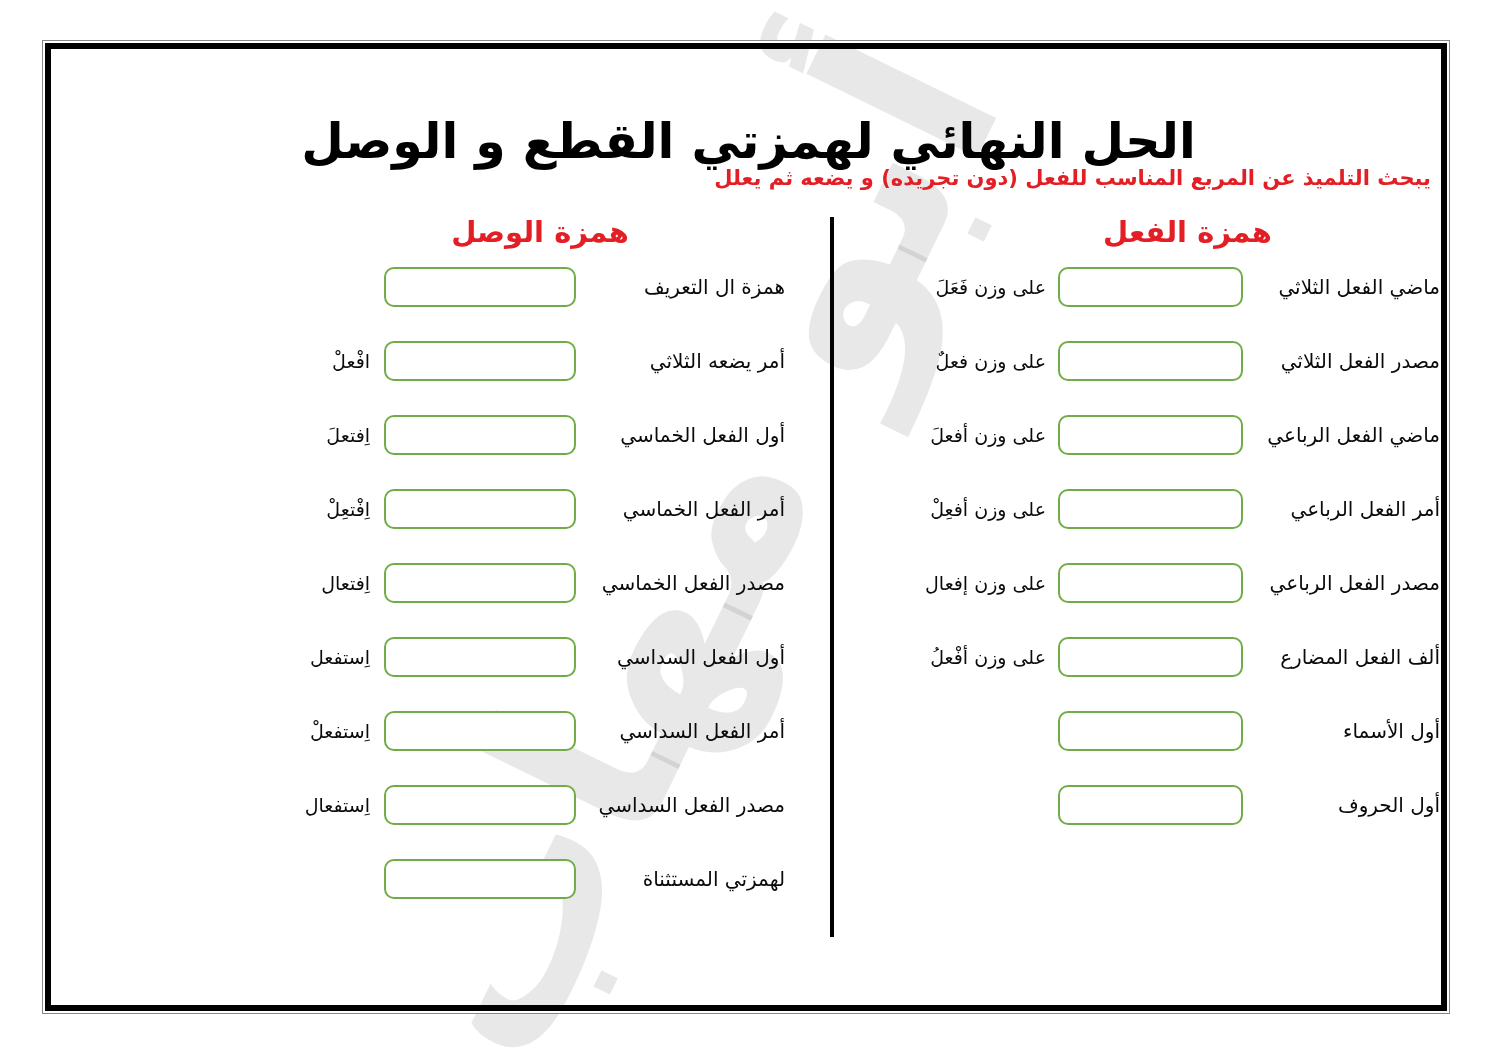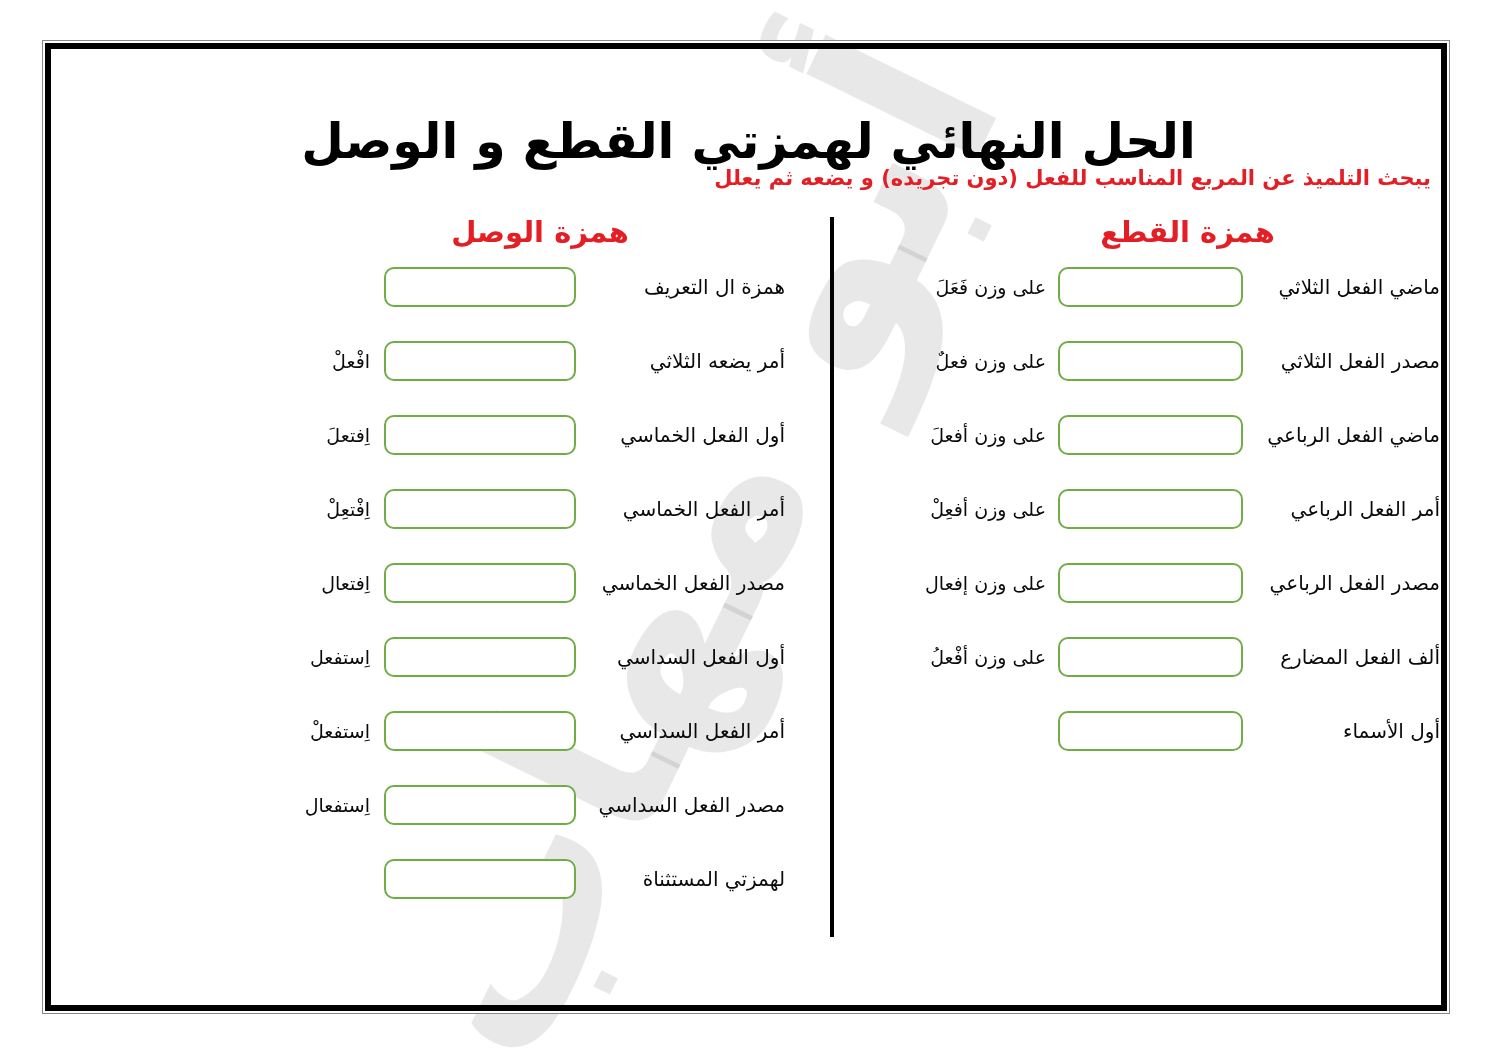--- a/index.html
+++ b/index.html
@@ -107,21 +107,21 @@
 
   <div class="frame"></div>
 
   <h1 class="title">الحل النهائي لهمزتي القطع و الوصل</h1>
 
   <div class="instruction">يبحث التلميذ عن المربع المناسب للفعل (دون تجريده) و يضعه ثم يعلل</div>
 
   <div class="divider"></div>
 
   <section class="col col-qat">
-    <h2 class="col-header">همزة القطع</h2>
+    <h2 class="col-header">همزة الفعل</h2>
     <div class="rows">
   <div class="row">
     <div class="row-label">ماضي الفعل الثلاثي</div>
     <div class="boxwrap">
       <div class="answer-box"></div>
     </div>
     <div class="row-wazn">على وزن فَعَلَ</div>
   </div>
 
   <div class="row">
@@ -165,20 +165,27 @@
   </div>
 
   <div class="row">
     <div class="row-label">أول الأسماء</div>
     <div class="boxwrap">
       <div class="answer-box"></div>
     </div>
     <div class="row-wazn"></div>
   </div>
 
+  <div class="row">
+    <div class="row-label">أول الحروف</div>
+    <div class="boxwrap">
+      <div class="answer-box"></div>
+    </div>
+    <div class="row-wazn"></div>
+  </div>
 </div>
   </section>
 
   <section class="col col-wasl">
     <h2 class="col-header">همزة الوصل</h2>
     <div class="rows">
   <div class="row">
     <div class="row-label">همزة ال التعريف</div>
     <div class="boxwrap">
       <div class="answer-box"></div>

